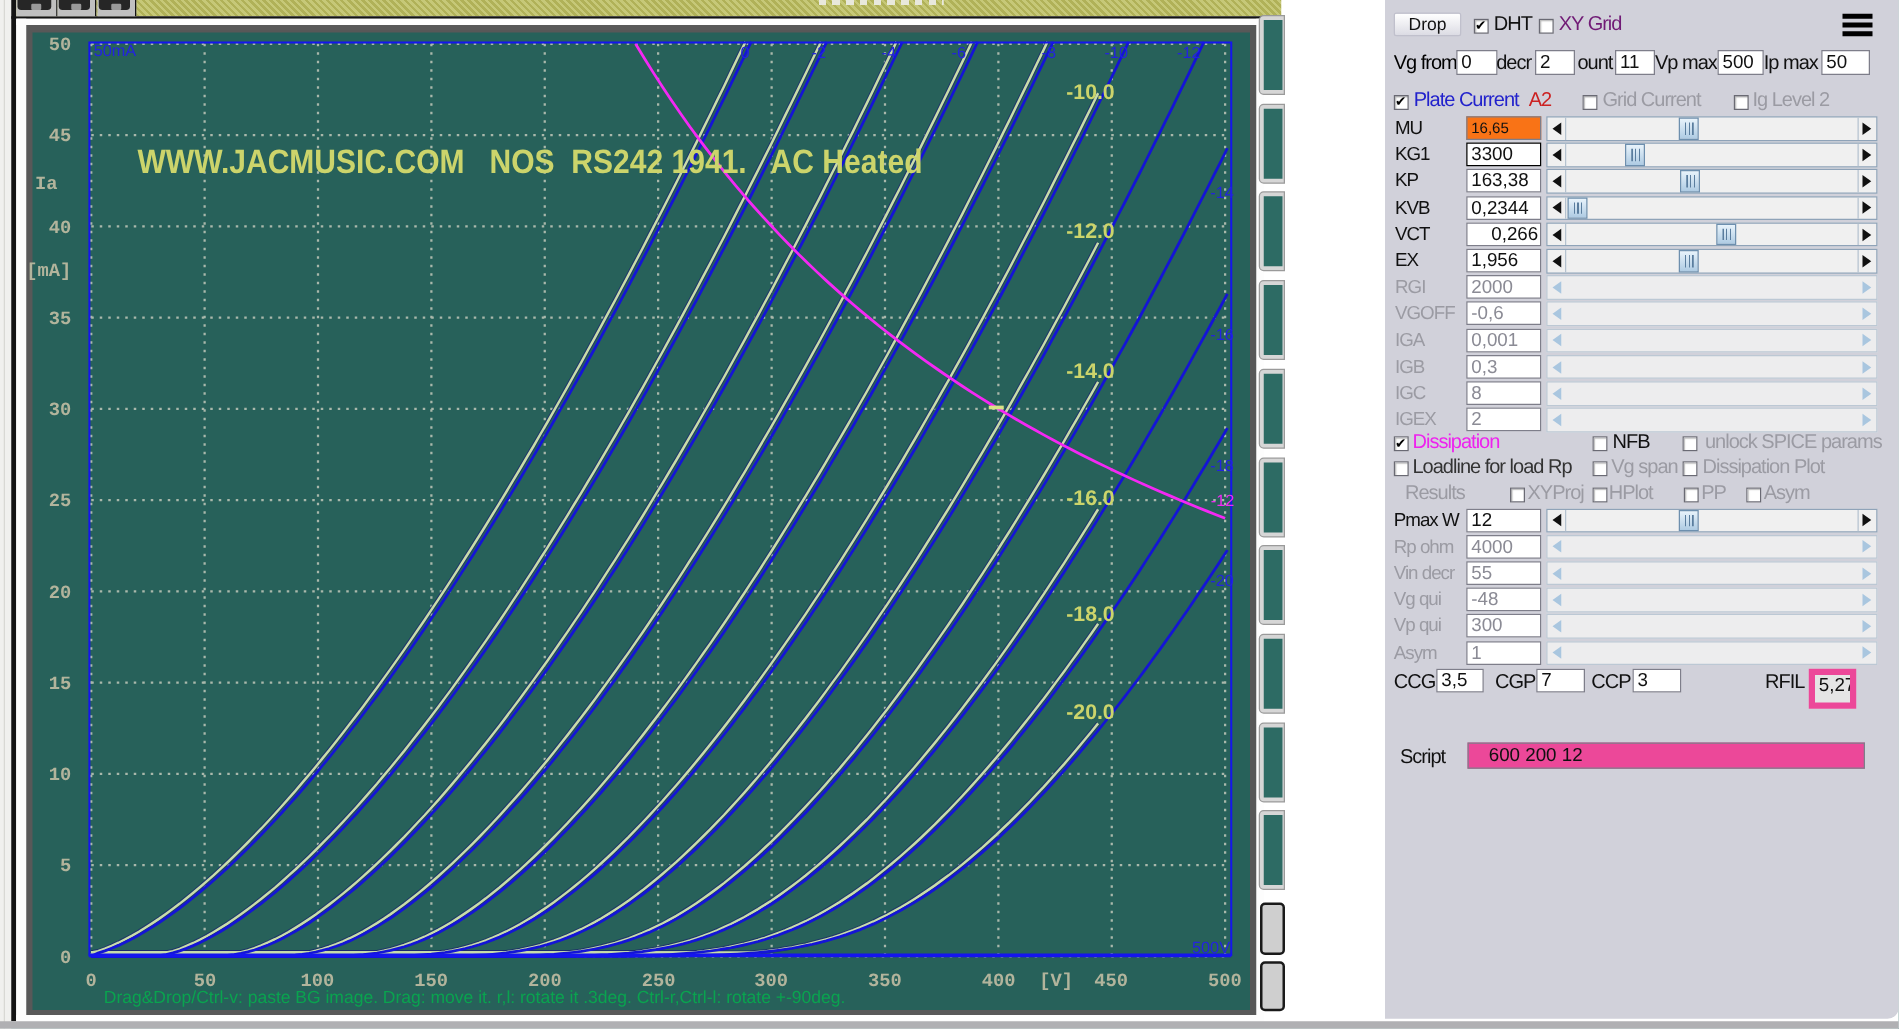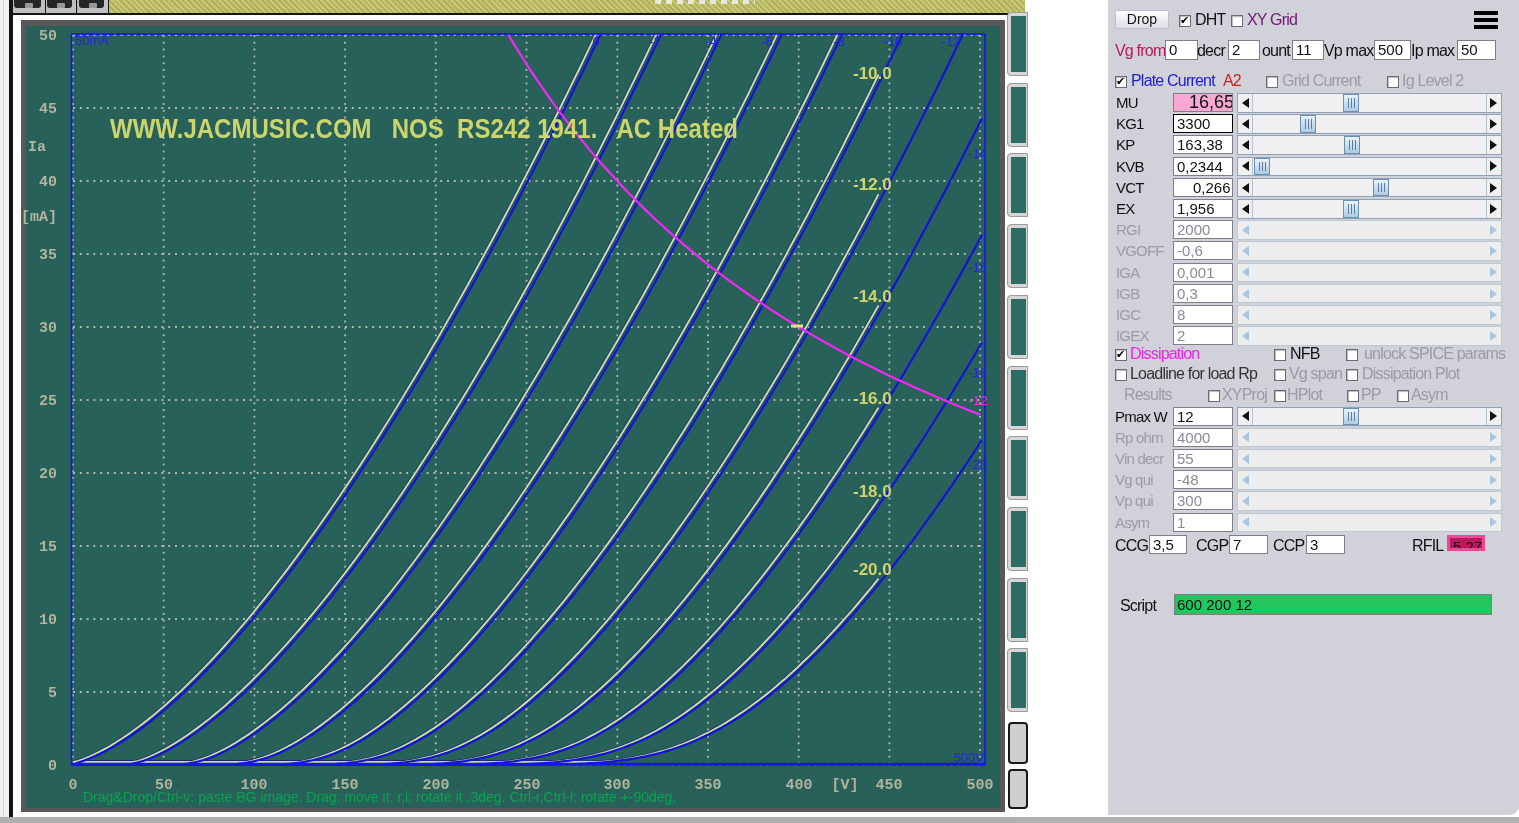--- a/index.html
+++ b/index.html
@@ -189,41 +189,41 @@
       <span style="position:absolute;left:0px;top:-2px;font-size:11px;color:#000">✔</span>
     </div>
     <div style="position:absolute;left:87px;top:11px;font-size:16px;color:#111;letter-spacing:-0.8px;white-space:nowrap">DHT</div>
     <div style="position:absolute;left:123px;top:15px;width:12px;height:12px;background:#fff;border:1px solid #6a6a74;box-sizing:border-box;box-shadow:inset 1px 1px 1px #bbb"></div>
     <div style="position:absolute;left:139px;top:11px;font-size:16px;color:#701a75;letter-spacing:-0.8px;white-space:nowrap">XY Grid</div>
     <div style="position:absolute;left:366px;top:9px;width:26px;height:20px">
       <div style="position:absolute;top:2px;width:24px;height:4px;background:#000"></div>
       <div style="position:absolute;top:9px;width:24px;height:4px;background:#000"></div>
       <div style="position:absolute;top:16px;width:24px;height:4px;background:#000"></div>
     </div>
-    <div style="position:absolute;left:7px;top:42px;font-size:16px;color:#be185d;letter-spacing:-0.8px;white-space:nowrap">Vg from</div>
+    <div style="position:absolute;left:7px;top:42px;font-size:16px;color:#000000;letter-spacing:-0.8px;white-space:nowrap">Vg from</div>
     <div style="position:absolute;left:57px;top:40px;width:33px;height:20px;background:#fff;border:1px solid #7e7e8a;box-sizing:border-box;font-size:15px;color:#111;line-height:18px;padding-left:3px;overflow:hidden">0</div>
     <div style="position:absolute;left:89px;top:42px;font-size:16px;color:#111;letter-spacing:-0.8px;white-space:nowrap">decr</div>
     <div style="position:absolute;left:120px;top:40px;width:32px;height:20px;background:#fff;border:1px solid #7e7e8a;box-sizing:border-box;font-size:15px;color:#111;line-height:18px;padding-left:3px;overflow:hidden">2</div>
     <div style="position:absolute;left:154px;top:42px;font-size:16px;color:#111;letter-spacing:-0.8px;white-space:nowrap">ount</div>
     <div style="position:absolute;left:184px;top:40px;width:32px;height:20px;background:#fff;border:1px solid #7e7e8a;box-sizing:border-box;font-size:15px;color:#111;line-height:18px;padding-left:3px;overflow:hidden">11</div>
     <div style="position:absolute;left:216px;top:42px;font-size:16px;color:#111;letter-spacing:-0.8px;white-space:nowrap">Vp max</div>
     <div style="position:absolute;left:266px;top:40px;width:37px;height:20px;background:#fff;border:1px solid #7e7e8a;box-sizing:border-box;font-size:15px;color:#111;line-height:18px;padding-left:3px;overflow:hidden">500</div>
     <div style="position:absolute;left:303px;top:42px;font-size:16px;color:#111;letter-spacing:-0.8px;white-space:nowrap">Ip max</div>
     <div style="position:absolute;left:349px;top:40px;width:39px;height:20px;background:#fff;border:1px solid #7e7e8a;box-sizing:border-box;font-size:15px;color:#111;line-height:18px;padding-left:3px;overflow:hidden">50</div>
     <div style="position:absolute;left:7px;top:76px;width:12px;height:12px;background:#fff;border:1px solid #6a6a74;box-sizing:border-box;box-shadow:inset 1px 1px 1px #bbb">
       <span style="position:absolute;left:0px;top:-2px;font-size:11px;color:#000">✔</span>
     </div>
     <div style="position:absolute;left:23px;top:72px;font-size:16px;color:#2222cc;letter-spacing:-0.8px;white-space:nowrap">Plate Current</div>
     <div style="position:absolute;left:115px;top:72px;font-size:16px;color:#cc2222;letter-spacing:-0.8px;white-space:nowrap">A2</div>
     <div style="position:absolute;left:158px;top:76px;width:12px;height:12px;background:#fff;border:1px solid #6a6a74;box-sizing:border-box;box-shadow:inset 1px 1px 1px #bbb"></div>
     <div style="position:absolute;left:174px;top:72px;font-size:16px;color:#9b9ba3;letter-spacing:-0.8px;white-space:nowrap">Grid Current</div>
     <div style="position:absolute;left:279px;top:76px;width:12px;height:12px;background:#fff;border:1px solid #6a6a74;box-sizing:border-box;box-shadow:inset 1px 1px 1px #bbb"></div>
     <div style="position:absolute;left:294px;top:72px;font-size:16px;color:#9b9ba3;letter-spacing:-0.8px;white-space:nowrap">Ig Level 2</div>
     <div style="position:absolute;left:8px;top:94.0px;font-size:15px;color:#111;letter-spacing:-0.8px;white-space:nowrap">MU</div>
-    <div style="position:absolute;left:65px;top:93.0px;width:60px;height:19px;background:#f9a8d4;border:1px solid #7e7e8a;box-sizing:border-box;font-size:18px;color:#111;line-height:17px;padding-left:15px;overflow:hidden">16,65</div>
+    <div style="position:absolute;left:65px;top:93.0px;width:60px;height:19px;background:#f97316;border:1px solid #7e7e8a;box-sizing:border-box;font-size:12px;color:#111;line-height:17px;padding-left:3px;overflow:hidden">16,65</div>
     <div style="position:absolute;left:129px;top:93.0px;width:265px;height:19.5px;background:#f0f0f0;border:1px solid #8fa3b8;box-sizing:border-box">
       <div style="position:absolute;left:14px;top:0;width:1px;height:100%;background:#b5c2cf"></div>
       <div style="position:absolute;right:14px;top:0;width:1px;height:100%;background:#b5c2cf"></div>
       <div style="position:absolute;left:4px;top:50%;margin-top:-5px;width:0;height:0;border-top:5px solid transparent;border-bottom:5px solid transparent;border-right:7px solid #111"></div>
       <div style="position:absolute;right:4px;top:50%;margin-top:-5px;width:0;height:0;border-top:5px solid transparent;border-bottom:5px solid transparent;border-left:7px solid #111"></div>
       <div style="position:absolute;left:105px;top:0px;width:16px;height:17.5px;background:linear-gradient(180deg,#e8f3fb,#aecbe3);border:1px solid #6d8fae;box-sizing:border-box;">
         <div style="position:absolute;left:4px;top:3px;width:7px;height:9.5px;background:repeating-linear-gradient(90deg,#5a7d9e 0 1px,transparent 1px 3px)"></div>
       </div>
     </div>
     <div style="position:absolute;left:8px;top:115.2px;font-size:15px;color:#111;letter-spacing:-0.8px;white-space:nowrap">KG1</div>
@@ -381,16 +381,16 @@
       <div style="position:absolute;left:4px;top:50%;margin-top:-5px;width:0;height:0;border-top:5px solid transparent;border-bottom:5px solid transparent;border-right:7px solid #a9c6df"></div>
       <div style="position:absolute;right:4px;top:50%;margin-top:-5px;width:0;height:0;border-top:5px solid transparent;border-bottom:5px solid transparent;border-left:7px solid #a9c6df"></div>
     </div>
     <div style="position:absolute;left:7px;top:537px;font-size:16px;color:#111;letter-spacing:-0.8px;white-space:nowrap">CCG</div>
     <div style="position:absolute;left:41px;top:535px;width:38px;height:19px;background:#fff;border:1px solid #7e7e8a;box-sizing:border-box;font-size:15px;color:#111;line-height:17px;padding-left:3px;overflow:hidden">3,5</div>
     <div style="position:absolute;left:88px;top:537px;font-size:16px;color:#111;letter-spacing:-0.8px;white-space:nowrap">CGP</div>
     <div style="position:absolute;left:121px;top:535px;width:39px;height:19px;background:#fff;border:1px solid #7e7e8a;box-sizing:border-box;font-size:15px;color:#111;line-height:17px;padding-left:3px;overflow:hidden">7</div>
     <div style="position:absolute;left:165px;top:537px;font-size:16px;color:#111;letter-spacing:-0.8px;white-space:nowrap">CCP</div>
     <div style="position:absolute;left:198px;top:535px;width:39px;height:19px;background:#fff;border:1px solid #7e7e8a;box-sizing:border-box;font-size:15px;color:#111;line-height:17px;padding-left:3px;overflow:hidden">3</div>
     <div style="position:absolute;left:304px;top:537px;font-size:16px;color:#111;letter-spacing:-0.8px;white-space:nowrap">RFIL</div>
-    <div style="position:absolute;left:339px;top:535px;width:38px;height:16px;background:#be185d;border:3px solid #ec4899;box-sizing:border-box;font-size:15px;color:#111;line-height:17px;padding-left:3px;overflow:hidden">5,27</div>
+    <div style="position:absolute;left:339px;top:535px;width:38px;height:32px;background:#e5e5e5;border:5px solid #ec4899;box-sizing:border-box;font-size:15px;color:#111;line-height:17px;padding-left:3px;overflow:hidden">5,27</div>
     <div style="position:absolute;left:12px;top:597px;font-size:16px;color:#111;letter-spacing:-0.8px;white-space:nowrap">Script</div>
-    <div style="position:absolute;left:66px;top:594px;width:318px;height:21px;background:#22c55e;border:1px solid #7e7e8a;box-sizing:border-box;font-size:15px;color:#111;line-height:19px;padding-left:2px;overflow:hidden">600 200 12</div>
+    <div style="position:absolute;left:66px;top:594px;width:318px;height:21px;background:#ec4899;border:1px solid #7e7e8a;box-sizing:border-box;font-size:15px;color:#111;line-height:19px;padding-left:16px;overflow:hidden">600 200 12</div>
   </div>
 <div style="position:absolute;left:0;top:817px;width:1519px;height:6px;background:#b0b0b3"></div>
 </body></html>

